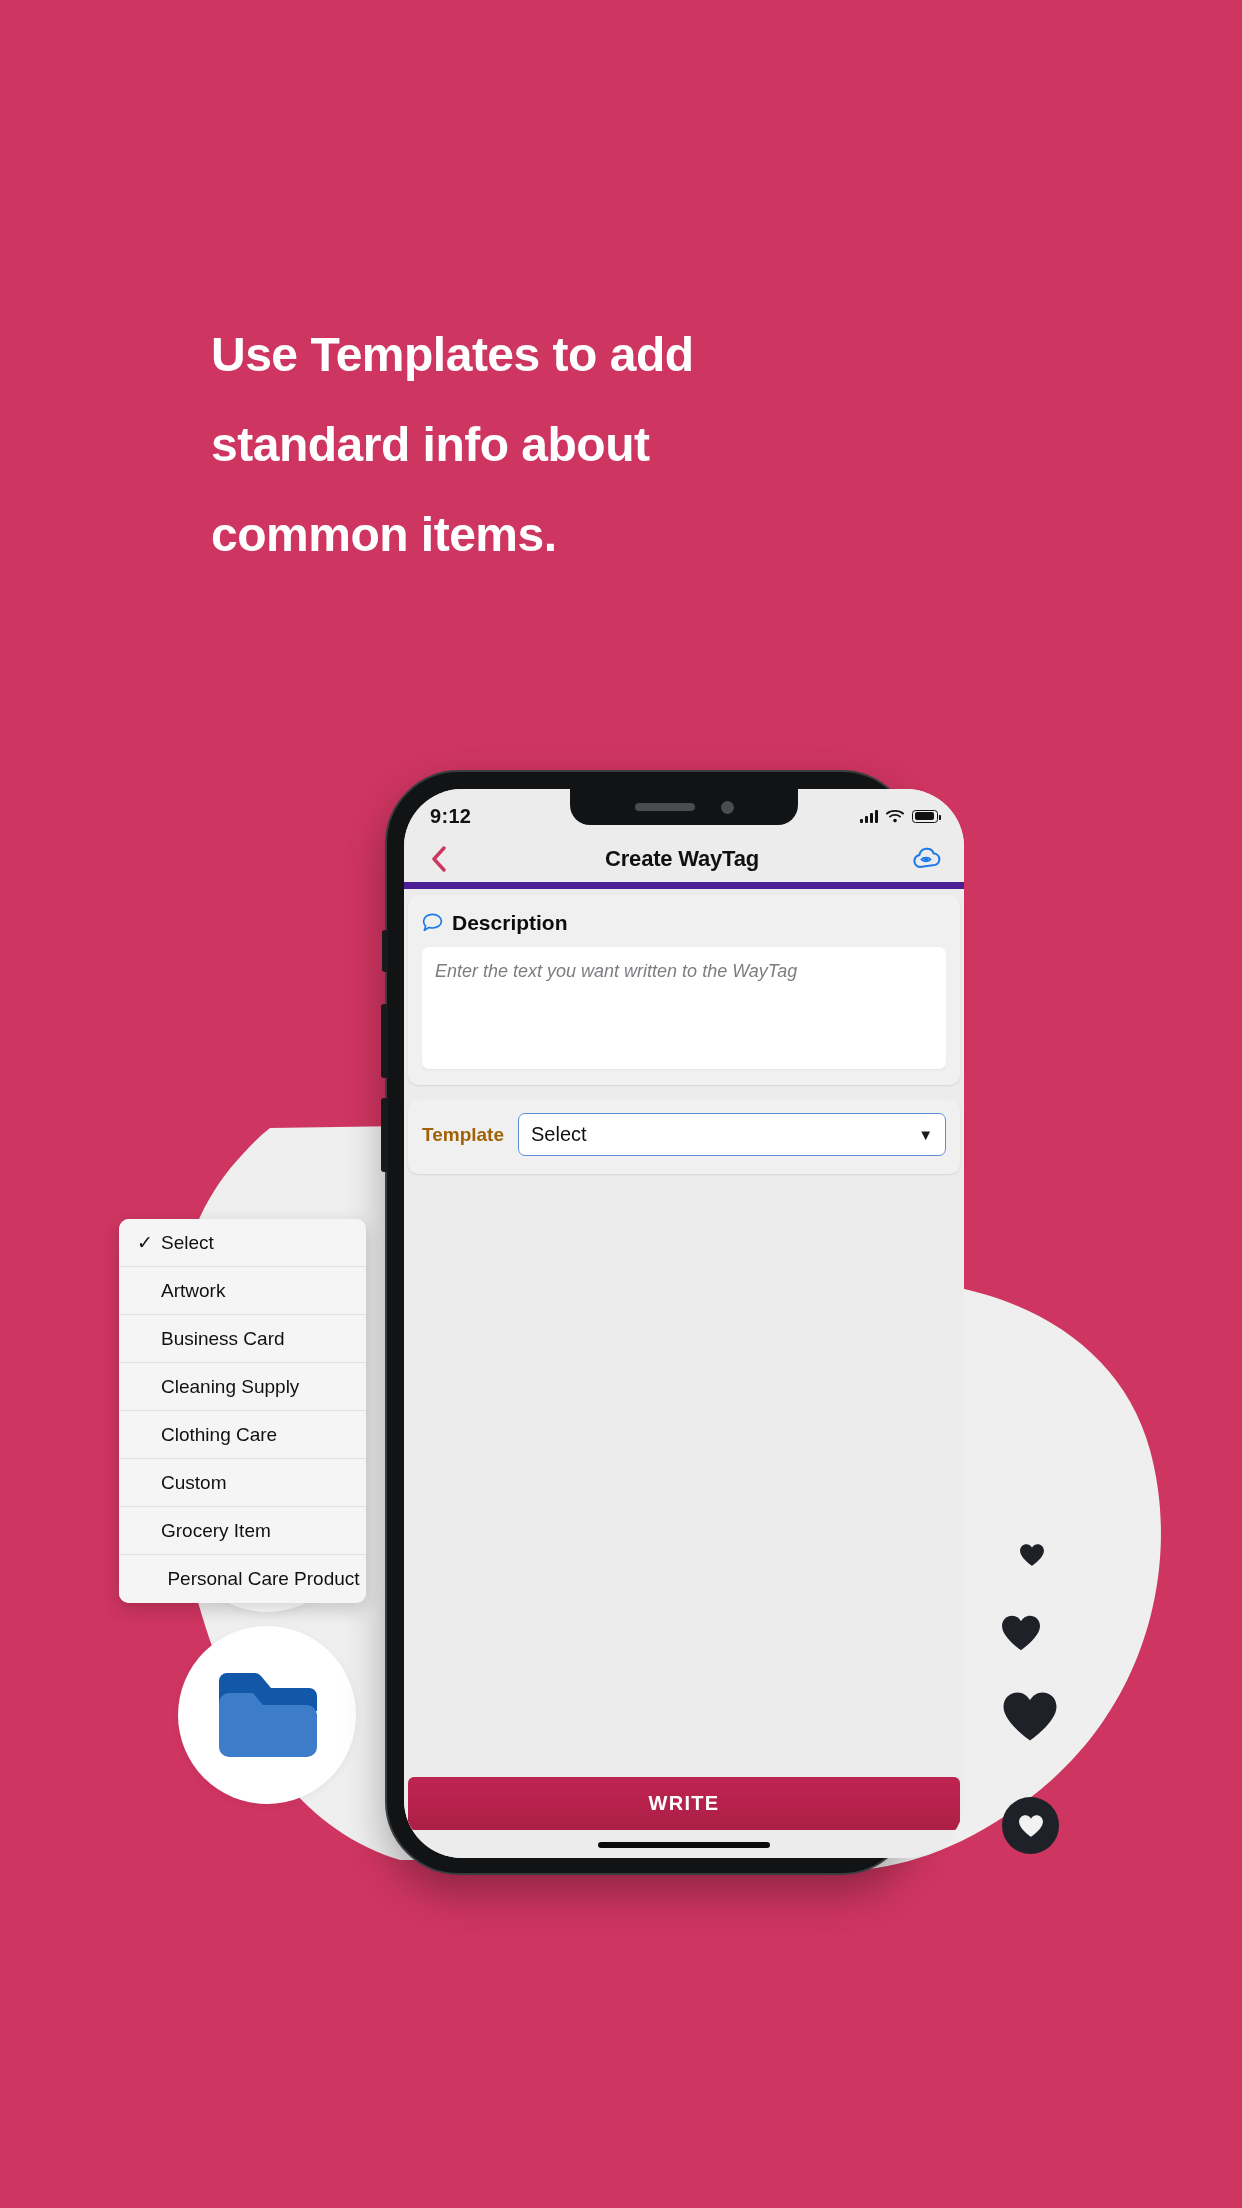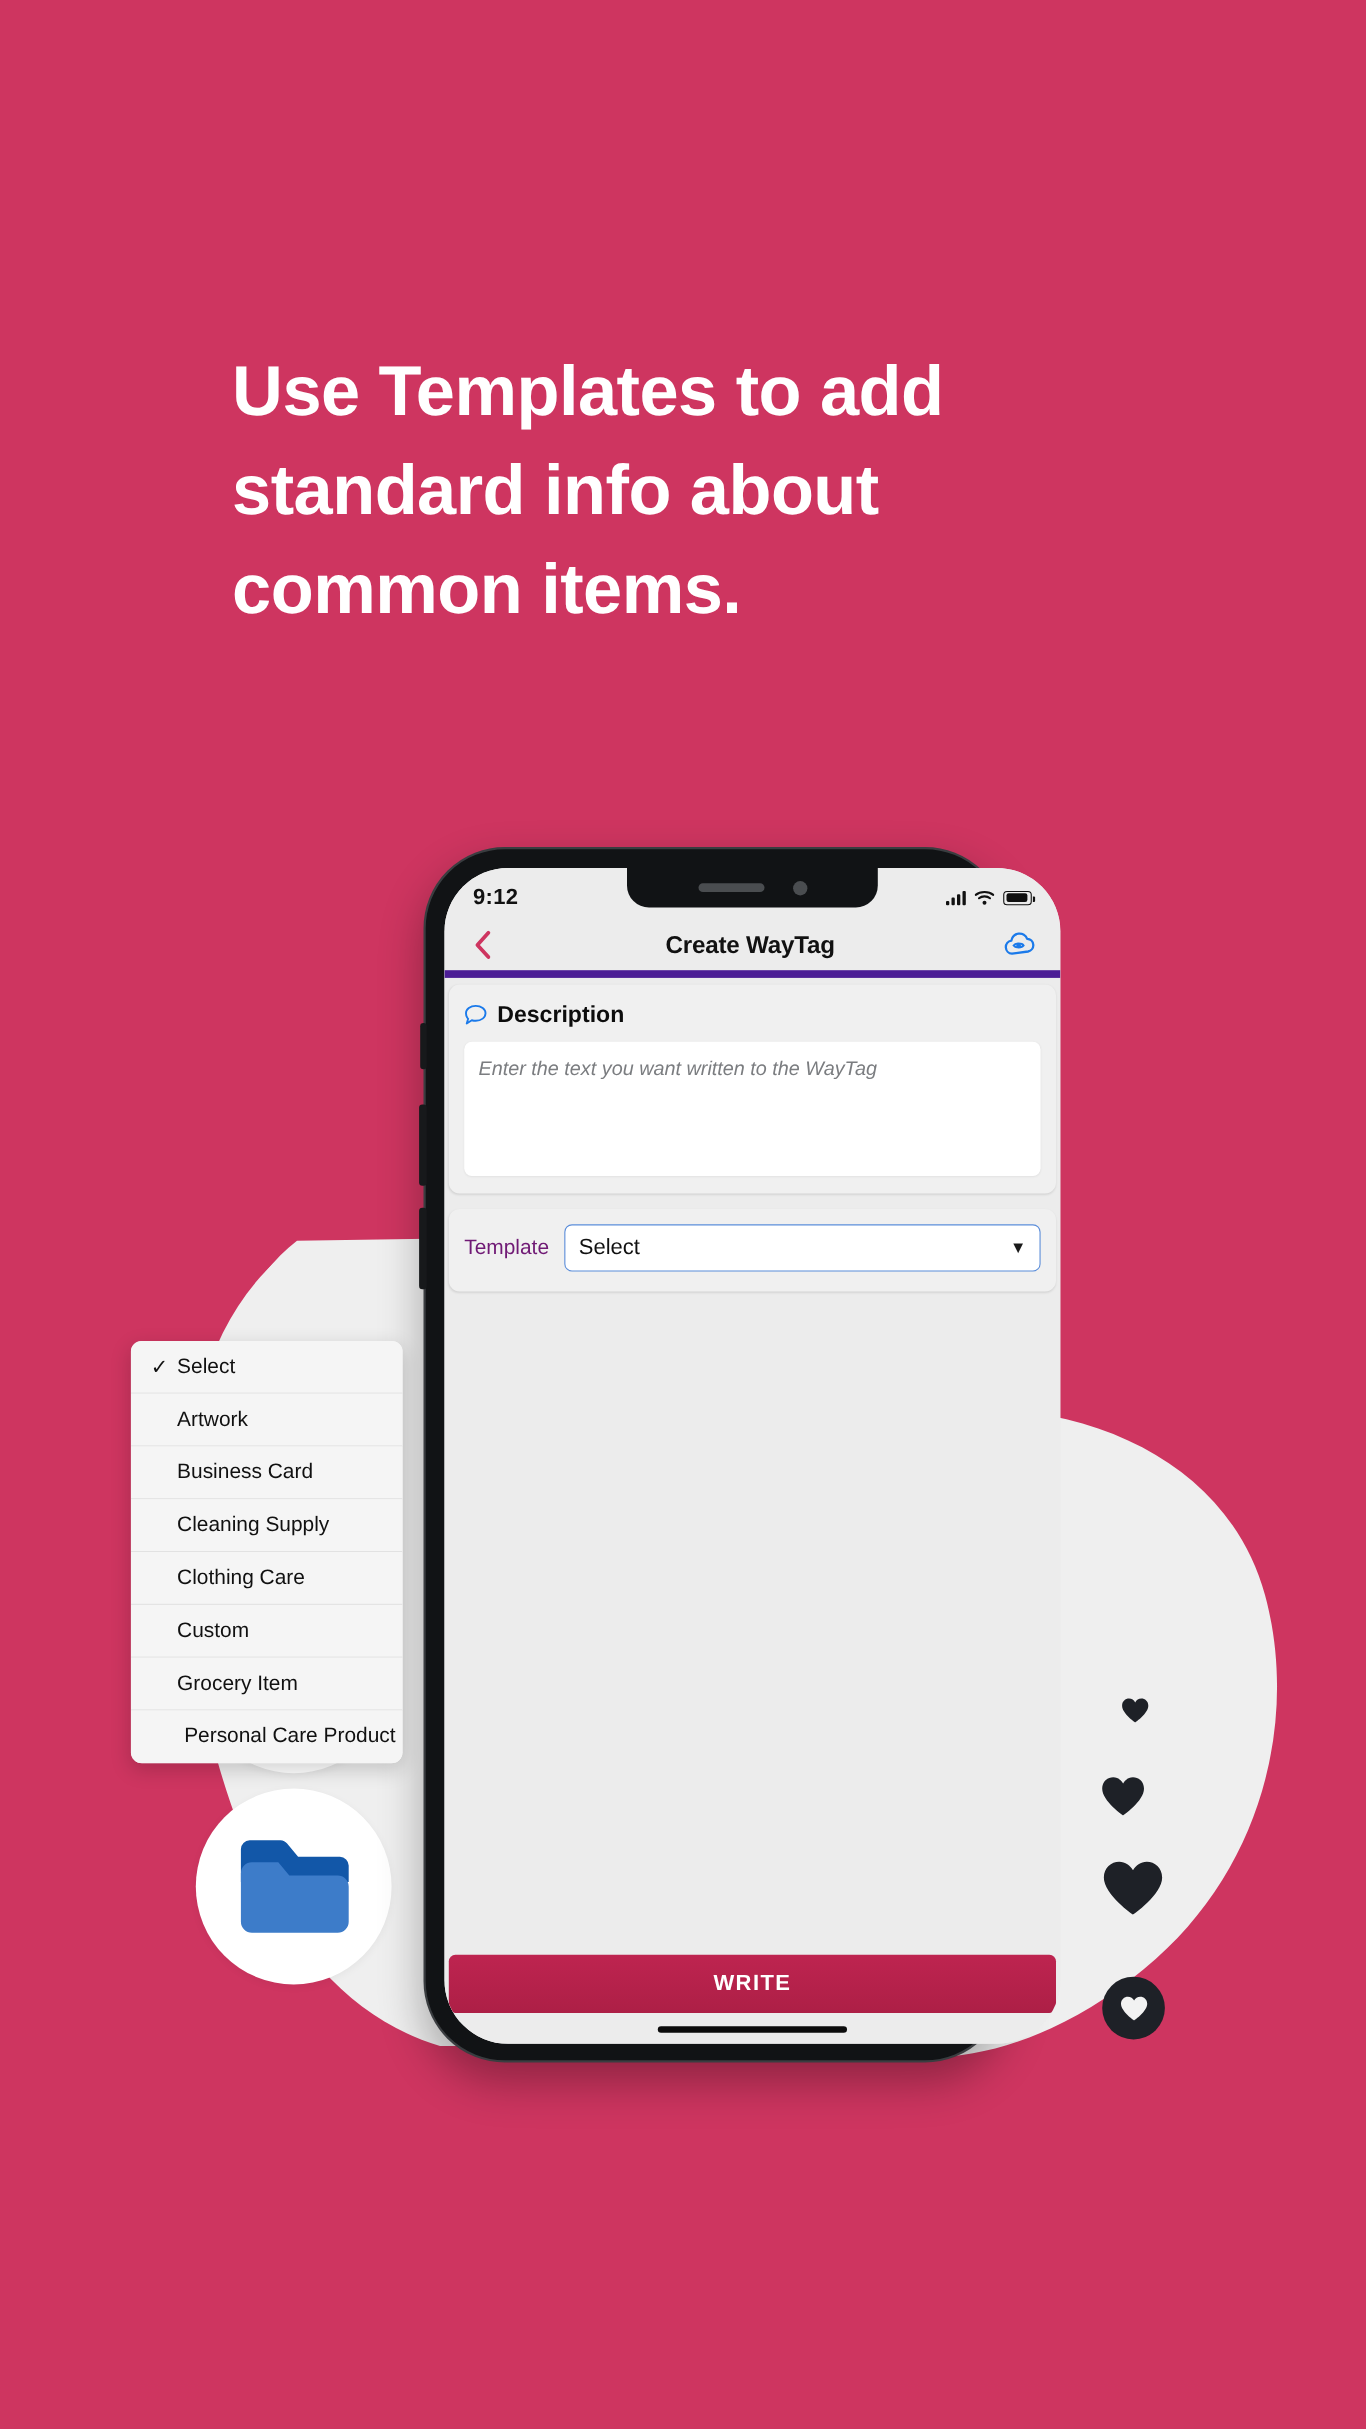--- a/index.html
+++ b/index.html
@@ -13,21 +13,21 @@
 
   
   #blob-layer { position:absolute; inset:0; width:1242px; height:2208px; }
 
   
   #headline {
     position:absolute;
     left:211px; top:310px;
     width:780px;
     color:#ffffff;
-    font-size:64px;
+    font-size:48px;
     font-weight:bold;
     line-height:90px;
     letter-spacing:-0.5px;
   }
   #headline div { white-space:nowrap; }
 
   
   #phone {
     position:absolute;
     left:385px; top:770px;
@@ -118,21 +118,21 @@
 
   #template-row {
     margin:14px 4px 0 4px;
     background:#F0F0F0;
     border-radius:10px;
     padding:14px 14px 18px 14px;
     display:flex; align-items:center; gap:14px;
     box-shadow:0 1px 2px rgba(0,0,0,.10);
     position:relative;
   }
-  #template-label { font-size:19px; font-weight:normal; color:#701a75; white-space:nowrap; }
+  #template-label { font-size:19px; font-weight:bold; color:#a16207; white-space:nowrap; }
   #template-select {
     flex:1;
     height:43px;
     background:#fff;
     border:1.8px solid #5b8dd9;
     border-radius:7px;
     display:flex; align-items:center;
     padding:0 12px;
     font-size:20px; color:#111;
     position:relative;

